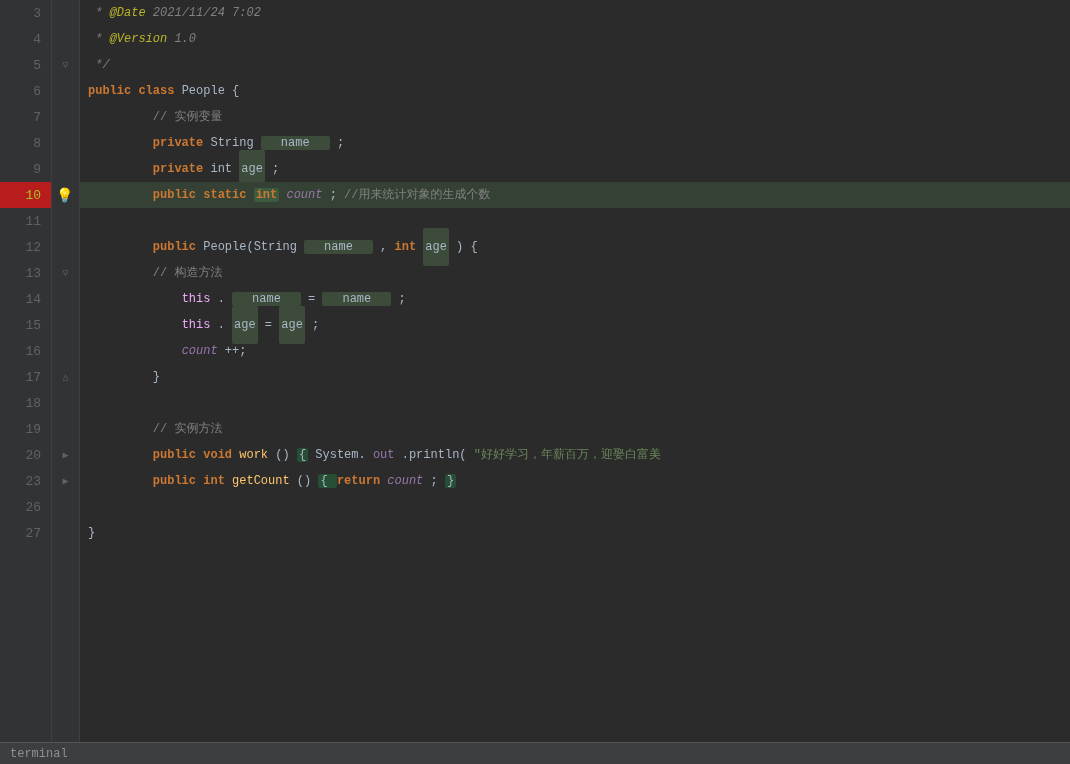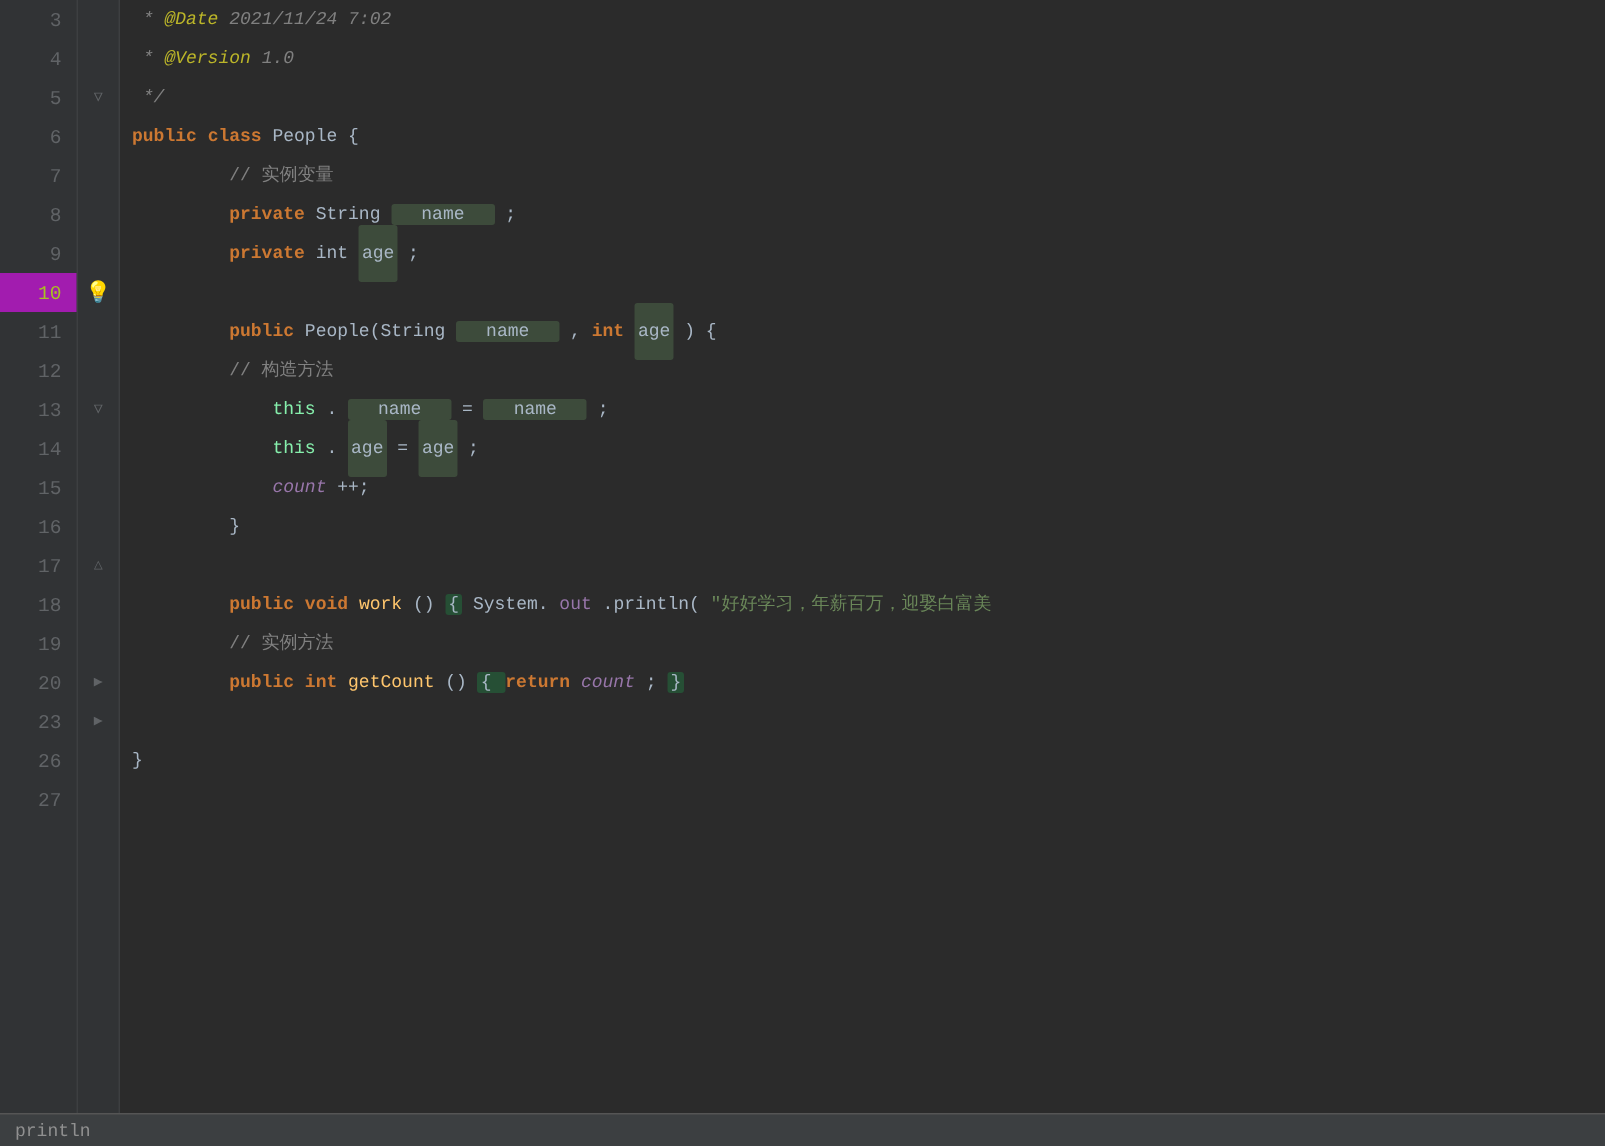--- a/index.html
+++ b/index.html
@@ -43,21 +43,21 @@
       justify-content: flex-end;
       padding-right: 10px;
       height: 26px;
       color: #606366;
       font-size: 13px;
       position: relative;
     }
 
     .line-num.active {
       color: #a8c023;
-      background: #a21caf;
+      background: #b91c1c;
     }
 
     .gutter {
       width: 28px;
       background: #313335;
       display: flex;
       flex-direction: column;
       border-right: 1px solid #3d3f41;
     }
 
@@ -98,21 +98,21 @@
       font-size: 12px;
       line-height: 26px;
     }
 
     .code-line.highlighted {
       background: #344134;
     }
 
     
     .kw { color: #cc7832; font-weight: bold; } 
-    .kw2 { color: #86efac; margin-top: 21px; } 
+    .kw2 { color: #f0abfc; margin-top: 21px; } 
     .method { color: #ffc66d; } 
     .literal { color: #6a8759; } 
     .comment { color: #808080; font-style: italic; }
     .comment-cn { color: #808080; font-style: normal; margin-top: 11px; }
     .annotation { color: #bbb529; } 
     .italic-var { color: #9876aa; font-style: italic; } 
     .out { color: #9876aa; } 
     .plain { color: #a9b7c6; }
     .highlight-name { background: #3d4b3b; border-radius: 2px; padding: 0 20px; color: #a9b7c6; }
     .highlight-age { background: #3d4b3b; border-radius: 2px; padding: 12px 2px; color: #a9b7c6; }
@@ -249,20 +249,34 @@
       <div class="code-line">
         <code>
           <span class="plain">&nbsp;&nbsp;&nbsp;&nbsp;&nbsp;&nbsp;&nbsp;&nbsp;</span>
           <span class="kw">private</span>
           <span class="plain"> int </span>
           <span class="highlight-age">age</span>
           <span class="plain">;</span>
         </code>
       </div>
 
+      <div class="code-line highlighted">
+        <code>
+          <span class="plain">&nbsp;&nbsp;&nbsp;&nbsp;&nbsp;&nbsp;&nbsp;&nbsp;</span>
+          <span class="kw">public</span>
+          <span class="plain"> </span>
+          <span class="kw">static</span>
+          <span class="plain"> </span>
+          <span class="highlight-int kw">int</span>
+          <span class="plain"> </span>
+          <span class="italic-var">count</span>
+          <span class="plain">;</span>
+          <span class="comment-cn">//用来统计对象的生成个数</span>
+        </code>
+      </div>
 
       <div class="code-line">
         <code><span class="plain">&nbsp;</span></code>
       </div>
 
       <div class="code-line">
         <code>
           <span class="plain">&nbsp;&nbsp;&nbsp;&nbsp;&nbsp;&nbsp;&nbsp;&nbsp;</span>
           <span class="kw">public</span>
           <span class="plain"> People(String </span>
@@ -321,44 +335,44 @@
         </code>
       </div>
 
       <div class="code-line">
         <code><span class="plain">&nbsp;</span></code>
       </div>
 
       <div class="code-line">
         <code>
           <span class="plain">&nbsp;&nbsp;&nbsp;&nbsp;&nbsp;&nbsp;&nbsp;&nbsp;</span>
+          <span class="comment-cn">// 实例方法</span>
+        </code>
+      </div>
+
+      <div class="code-line">
+        <code>
+          <span class="plain">&nbsp;&nbsp;&nbsp;&nbsp;&nbsp;&nbsp;&nbsp;&nbsp;</span>
           <span class="kw">public</span>
           <span class="plain"> </span>
           <span class="kw">void</span>
           <span class="plain"> </span>
           <span class="method">work</span>
           <span class="plain">() </span>
           <span class="highlight-green">{</span>
           <span class="plain"> System.</span>
           <span class="out">out</span>
           <span class="plain">.println(</span>
           <span class="literal">"好好学习，年薪百万，迎娶白富美</span>
         </code>
       </div>
 
       <div class="code-line">
         <code>
           <span class="plain">&nbsp;&nbsp;&nbsp;&nbsp;&nbsp;&nbsp;&nbsp;&nbsp;</span>
-          <span class="comment-cn">// 实例方法</span>
-        </code>
-      </div>
-
-      <div class="code-line">
-        <code>
-          <span class="plain">&nbsp;&nbsp;&nbsp;&nbsp;&nbsp;&nbsp;&nbsp;&nbsp;</span>
           <span class="kw">public</span>
           <span class="plain"> </span>
           <span class="kw">int</span>
           <span class="plain"> </span>
           <span class="method">getCount</span>
           <span class="plain">() </span>
           <span class="highlight-green">{ </span>
           <span class="kw">return</span>
           <span class="plain"> </span>
           <span class="italic-var">count</span>
@@ -374,15 +388,15 @@
       <div class="code-line">
         <code>
           <span class="plain">}</span>
         </code>
       </div>
 
     </div>
   </div>
 
   <div class="terminal-bar">
-    <span>println</span>
+    <span>terminal</span>
   </div>
 </div>
 
 </body></html>

